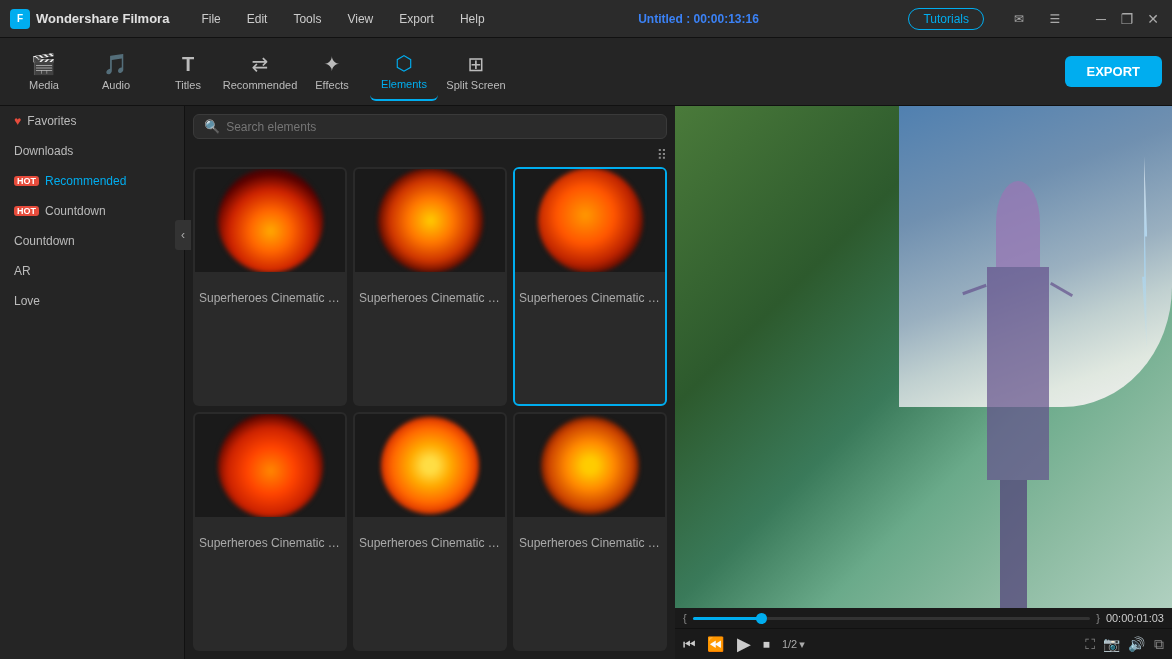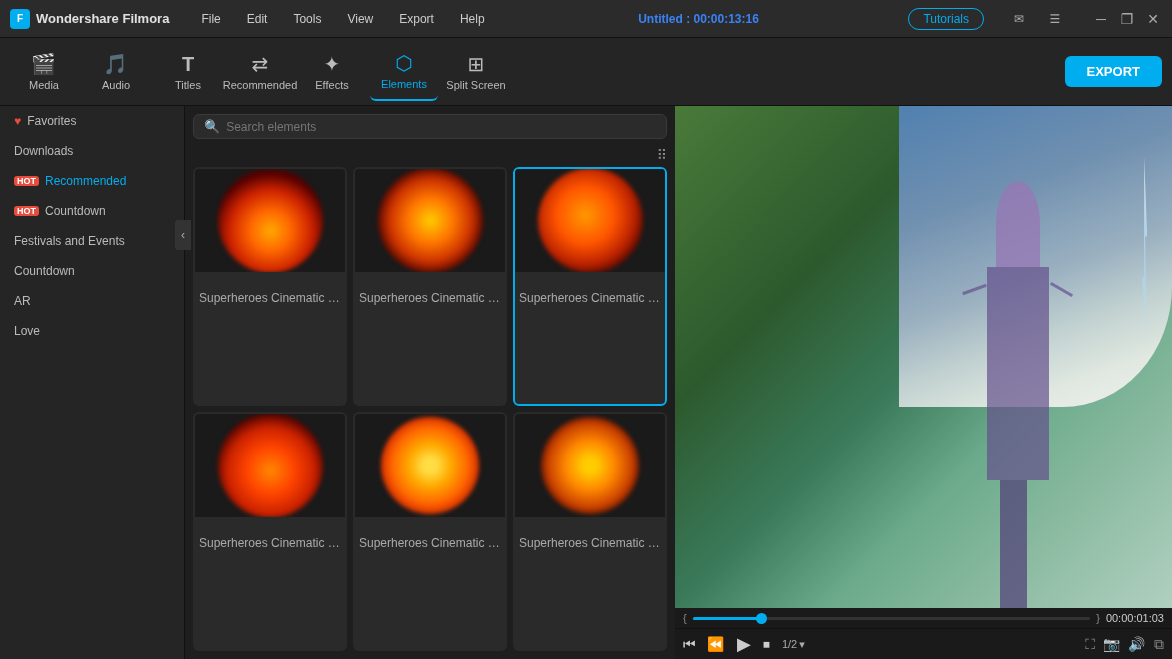--- a/index.html
+++ b/index.html
@@ -136,23 +136,20 @@
     </div>
     <div class="sidebar-item active">
       <span class="hot-badge">HOT</span>
       <span>Recommended</span>
     </div>
     <div class="sidebar-item">
       <span class="hot-badge">HOT</span>
       <span>Countdown</span>
     </div>
     <div class="sidebar-item">
-      <span>Festivals and Events</span>
-    </div>
-    <div class="sidebar-item">
       <span>Countdown</span>
     </div>
     <div class="sidebar-item">
       <span>AR</span>
     </div>
     <div class="sidebar-item">
       <span>Love</span>
     </div>
 
     <div style="position:absolute;left:175px;top:220px;width:16px;height:30px;background:#333;border-radius:3px 0 0 3px;display:flex;align-items:center;justify-content:center;cursor:pointer;color:#aaa;">‹</div>

